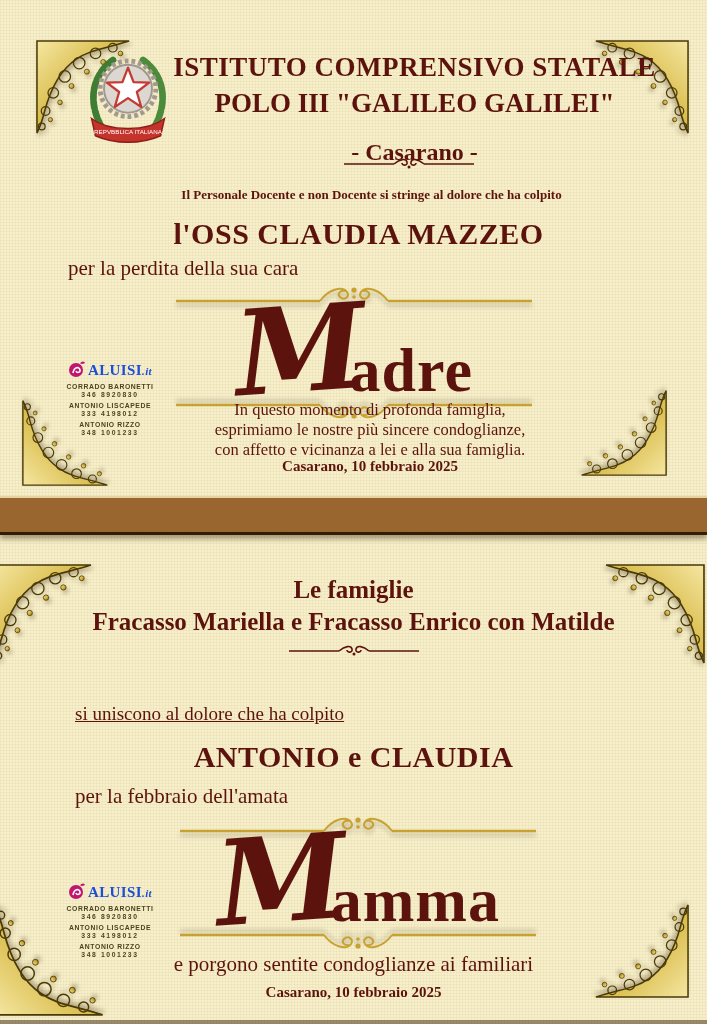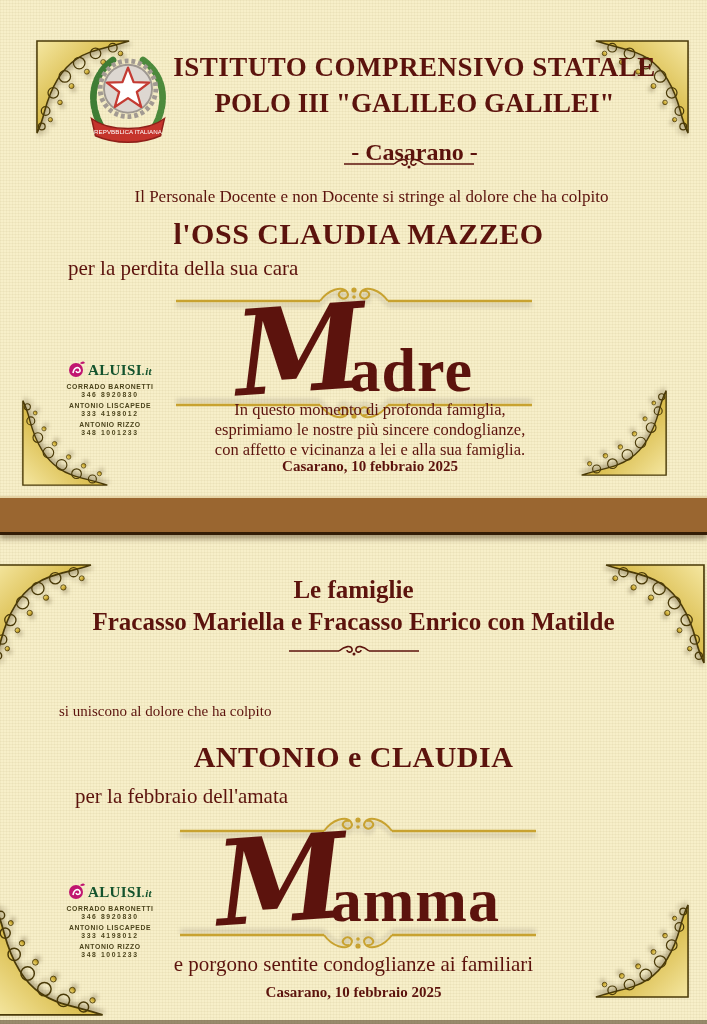--- a/index.html
+++ b/index.html
@@ -12,31 +12,31 @@
       repeating-linear-gradient(90deg, rgba(150,130,70,.06) 0 1px, transparent 1px 3px);
     color:#5c130d;
   }
   .abs{position:absolute;}
   .center{text-align:center;}
   
   .h-line1{left:150px;right:28px;top:52px;font-size:27px;font-weight:bold;letter-spacing:.5px;}
   .h-line2{left:150px;right:28px;top:88px;font-size:27px;font-weight:bold;}
   .h-line3{left:150px;right:28px;top:139px;font-size:24px;font-weight:bold;}
   .div-maroon-1{left:0;right:0;top:157px;display:flex;justify-content:center;}
-  .intro-1{left:62px;right:26px;top:187px;font-size:17px;}
+  .intro-1{left:62px;right:26px;top:187px;font-size:13px;font-weight:bold;}
   .recipient-1{left:40px;right:30px;top:217px;font-size:30px;font-weight:bold;letter-spacing:.5px;}
   .loss-1{left:68px;top:256px;font-size:21px;}
   .memorial-1{left:168px;width:372px;top:282px;}
   .msg-1{left:140px;width:460px;top:400px;font-size:16.5px;line-height:1.22;}
   .date-1{left:140px;width:460px;top:458px;font-size:15px;font-weight:bold;}
 
   .fam-label{left:0;right:0;top:576px;font-size:25px;font-weight:bold;}
   .fam-names{left:0;right:0;top:608px;font-size:25px;font-weight:bold;}
   .div-maroon-2{left:0;right:0;top:644px;display:flex;justify-content:center;}
-  .intro-2{left:59px;top:703px;font-size:15px;}
+  .intro-2{left:75px;top:703px;font-size:19px;text-decoration:underline;}
   .recipient-2{left:0;right:0;top:740px;font-size:30px;font-weight:bold;letter-spacing:.5px;}
   .loss-2{left:75px;top:784px;font-size:21px;}
   .memorial-2{left:158px;width:400px;top:812px;}
   .closing-2{left:0;right:0;top:952px;font-size:21px;}
   .date-2{left:0;right:0;top:984px;font-size:15px;font-weight:bold;}
 
   
   .memorial .orn{display:block;margin:0 auto;filter:drop-shadow(0 4px 2px rgba(120,110,95,.4));}
   .memorial-name{display:flex;justify-content:center;align-items:baseline;height:96px;margin:-4px 0 -2px 0;}
   .memorial-name .initial{
@@ -62,21 +62,21 @@
   .flipX{transform:scaleX(-1);} .flipY{transform:scaleY(-1);} .flipXY{transform:scale(-1,-1);}
 
   
   .emblem{left:80px;top:42px;}
 
   
   .agency{width:112px;text-align:center;line-height:1;}
   .agency-1{left:54px;top:360px;}
   .agency-2{left:54px;top:882px;}
   .brandrow{display:flex;align-items:center;justify-content:center;gap:2px;margin-bottom:4px;}
-  .brand{font-family:"Liberation Serif",serif;font-weight:bold;color:#14532d;font-size:15px;letter-spacing:.4px;}
+  .brand{font-family:"Liberation Serif",serif;font-weight:bold;color:#1d4ed8;font-size:15px;letter-spacing:.4px;}
   .brand .tld{font-style:italic;font-size:11px;}
   .contact{margin-top:4px;font-family:"Liberation Sans",sans-serif;color:#4c441c;font-weight:bold;}
   .contact .cname{font-size:6.8px;letter-spacing:.6px;}
   .contact .cphone{font-size:6.8px;letter-spacing:1.6px;margin-top:1.5px;}
 
   .bottom-edge{left:0;right:0;bottom:0;height:4px;background:rgba(58,38,16,.5);}
 </style>
 </head>
 <body>
 

